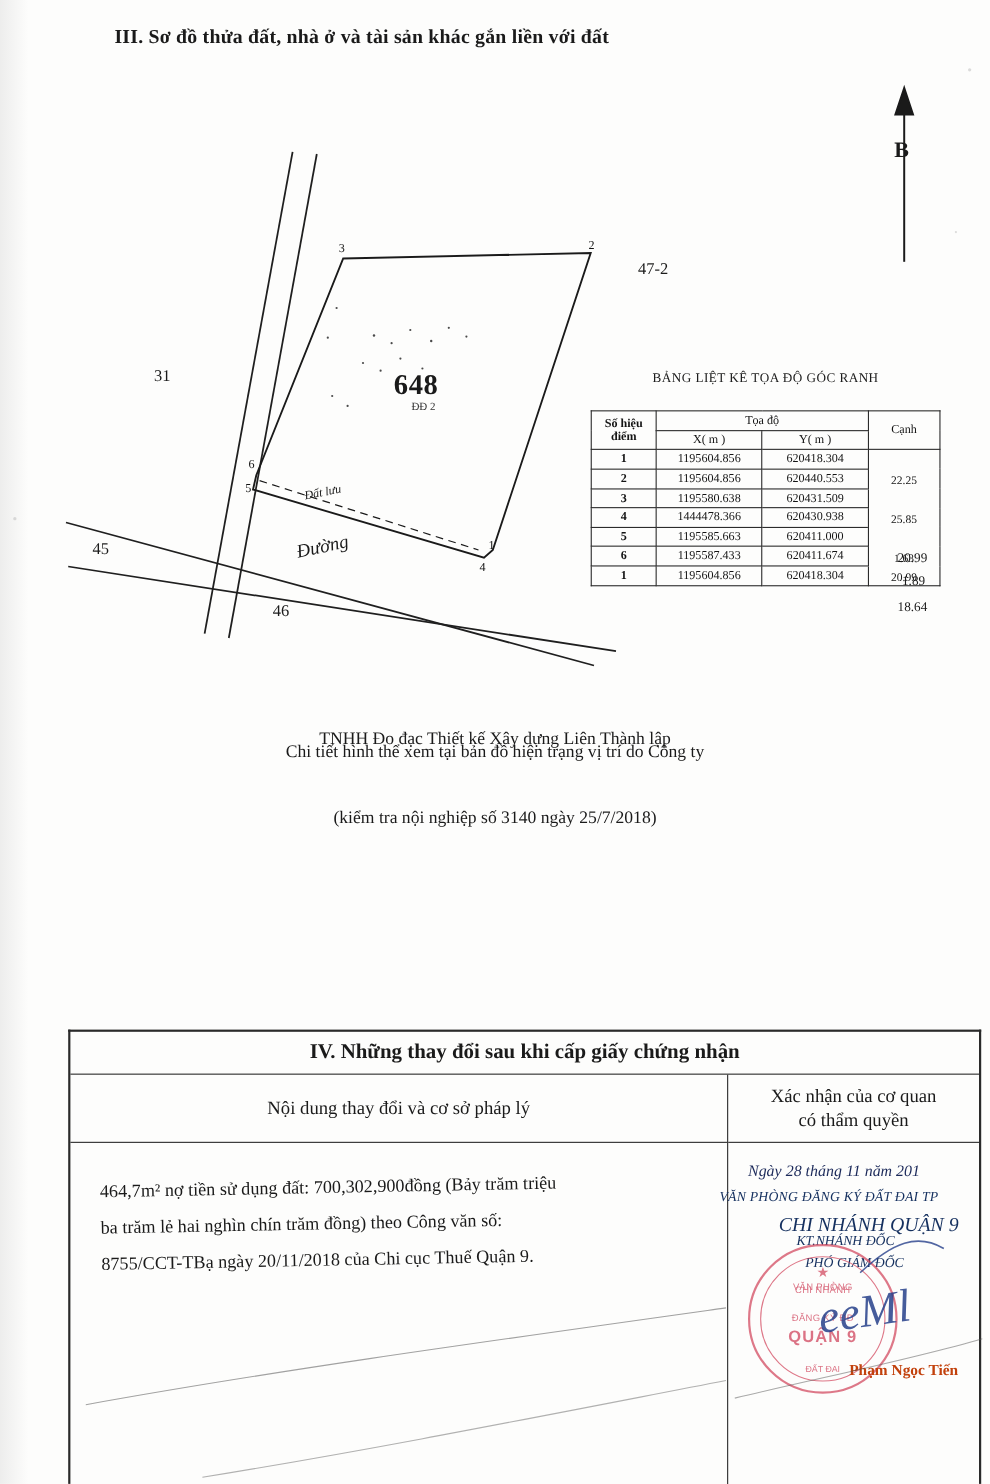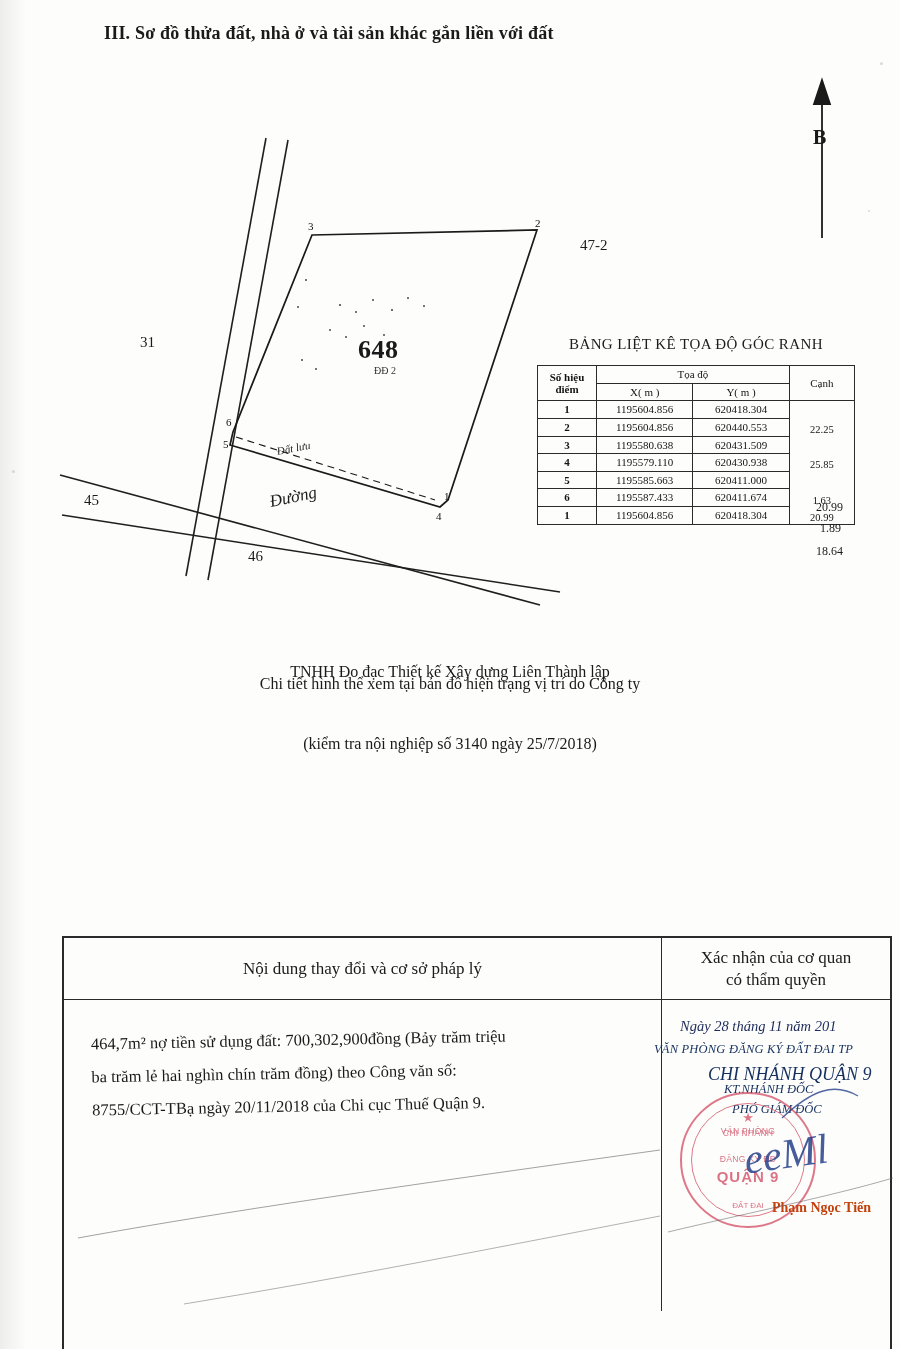--- a/index.html
+++ b/index.html
@@ -89,24 +89,24 @@
     font-weight: bold;
   }
 
   
   .coord-wrap {
     position: absolute;
     left: 537px; top: 336px;
     width: 318px;
   }
   .coord-caption {
-    font-size: 15px;
+    font-size: 12px;
     letter-spacing: .4px;
     text-align: center;
-    margin-bottom: 12px;
+    margin-bottom: 22px;
     color: #1c1c1c;
   }
   table.coord {
     border-collapse: collapse;
     width: 100%;
     font-size: 11px;
   }
   table.coord th, table.coord td {
     border: 1px solid #2b2b2b;
     text-align: center;
@@ -414,21 +414,21 @@
           <td class="num">620440.553</td>
         </tr>
         <tr>
           <td class="idx">3</td>
           <td class="num">1195580.638</td>
           <td class="num">620431.509</td>
           <td class="edge" rowspan="2">25.85</td>
         </tr>
         <tr>
           <td class="idx">4</td>
-          <td class="num">1195579.110</td>
+          <td class="num">1444478.366</td>
           <td class="num">620430.938</td>
         </tr>
         <tr>
           <td class="idx">5</td>
           <td class="num">1195585.663</td>
           <td class="num">620411.000</td>
           <td class="edge" rowspan="2">1.63</td>
         </tr>
         <tr>
           <td class="idx">6</td>
@@ -452,20 +452,21 @@
 
   <div class="map-label small" style="left:816px;top:500px;">20.99</div>
   <div class="map-label small" style="left:820px;top:521px;">1.89</div>
   <div class="map-label small" style="left:816px;top:544px;">18.64</div>
 
   <div class="note-line" id="note1">Chi tiết hình thể xem tại bản đồ hiện trạng vị trí do Công ty</div>
   <div class="note-line" id="note2">TNHH Đo đạc Thiết kế Xây dựng Liên Thành lập</div>
   <div class="note-line" id="note3">(kiểm tra nội nghiệp số 3140 ngày 25/7/2018)</div>
 
   <div class="sec4">
+    <div class="sec4-head">IV. Những thay đổi sau khi cấp giấy chứng nhận</div>
     <div class="sec4-body">
 
       <div class="sec4-left">
         <div class="colhead">Nội dung thay đổi và cơ sở pháp lý</div>
         <div class="change-body">
           <div>464,7m² nợ tiền sử dụng đất: 700,302,900đồng (Bảy trăm triệu</div>
           <div>ba trăm lẻ hai nghìn chín trăm đồng) theo Công văn số:</div>
           <div>8755/CCT-TBạ ngày 20/11/2018 của Chi cục Thuế Quận 9.</div>
         </div>
 

